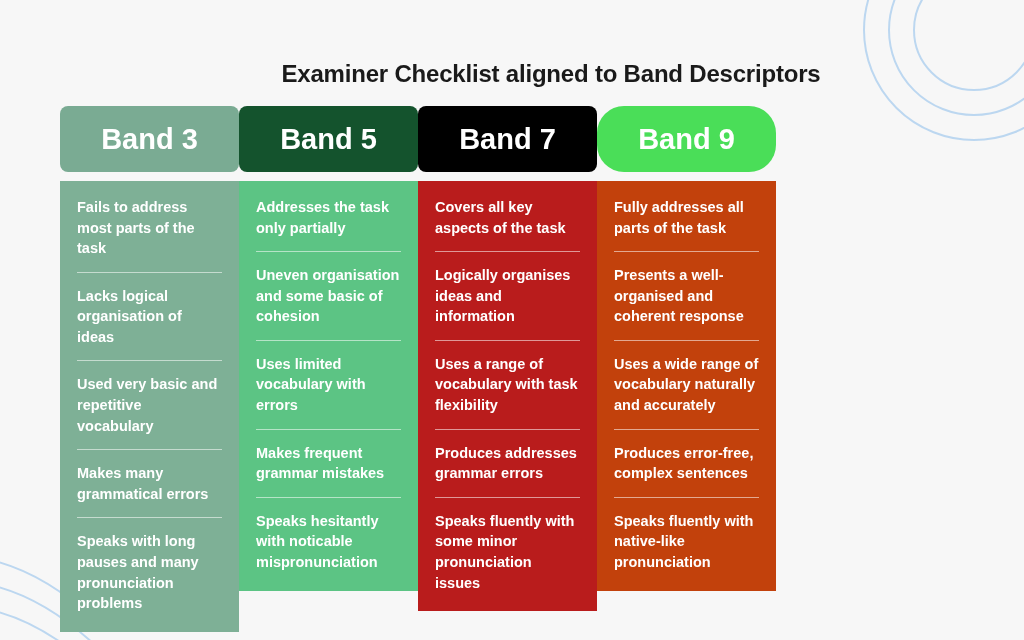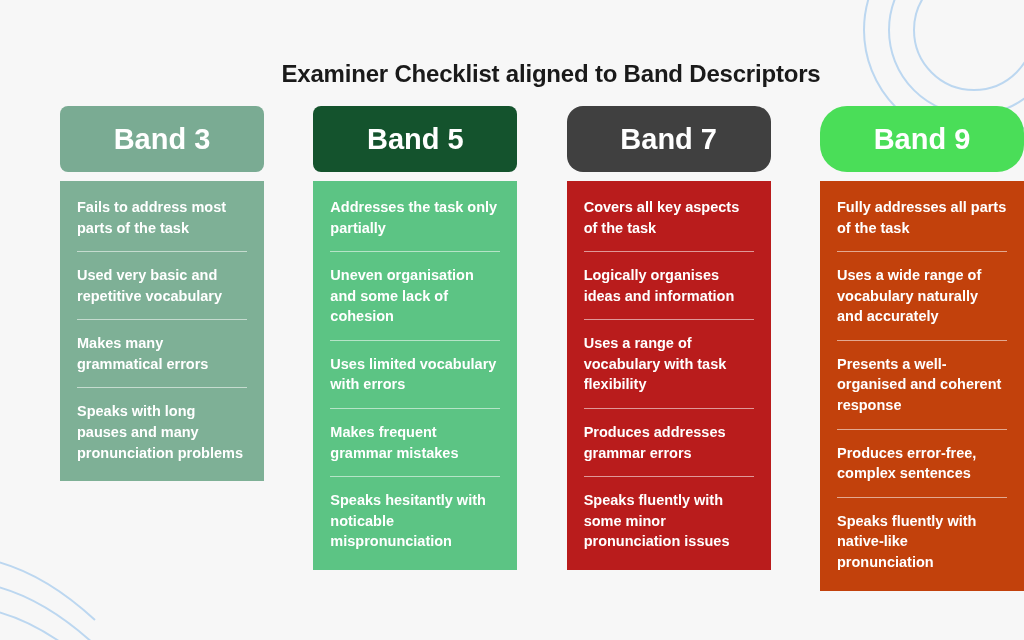--- a/index.html
+++ b/index.html
@@ -31,21 +31,21 @@
     font-weight: bold;
     color: #1a1a1a;
     letter-spacing: -0.2px;
     padding-left: 27px;
   }
 
   #columns {
     position: absolute;
     top: 106px;
     left: 60px;
-    width: 964px;
+    width: 716px;
     display: flex;
     justify-content: space-between;
   }
   .column {
     width: 204px;
     display: flex;
     flex-direction: column;
   }
   .band-header {
     height: 66px;
@@ -94,48 +94,49 @@
   <path d="M -20 120 C 40 90, 110 110, 175 170" stroke="#bcd7f0" stroke-width="2"></path>
 </svg>
 
 <h1 id="page-title" style="color: rgb(26, 26, 26);">Examiner Checklist aligned to Band Descriptors</h1>
 
 <div id="columns">
     <div class="column">
       <div class="band-header" style="background: rgb(122, 171, 147);">Band 3</div>
       <div class="band-body" style="background: rgb(126, 176, 150);">
         <div class="item">Fails to address most parts of the task</div>
+        <div class="item">Lacks logical organisation of ideas</div>
         <div class="item">Used very basic and repetitive vocabulary</div>
         <div class="item">Makes many grammatical errors</div>
         <div class="item">Speaks with long pauses and many pronunciation problems</div>
       </div>
     </div>
     <div class="column">
       <div class="band-header" style="background: #14532d;">Band 5</div>
       <div class="band-body" style="background: rgb(92, 196, 132);">
         <div class="item">Addresses the task only partially</div>
-        <div class="item">Uneven organisation and some lack of cohesion</div>
+        <div class="item">Uneven organisation and some basic of cohesion</div>
         <div class="item">Uses limited vocabulary with errors</div>
         <div class="item">Makes frequent grammar mistakes</div>
         <div class="item">Speaks hesitantly with noticable mispronunciation</div>
       </div>
     </div>
     <div class="column">
-      <div class="band-header" style="background: #404040; border-radius: 16px;">Band 7</div>
+      <div class="band-header" style="background: #000000;">Band 7</div>
       <div class="band-body" style="background: #b91c1c;">
         <div class="item">Covers all key aspects of the task</div>
         <div class="item">Logically organises ideas and information</div>
         <div class="item">Uses a range of vocabulary with task flexibility</div>
         <div class="item">Produces addresses grammar errors</div>
         <div class="item">Speaks fluently with some minor pronunciation issues</div>
       </div>
     </div>
     <div class="column">
       <div class="band-header" style="background: rgb(74, 222, 88); border-radius: 27px;">Band 9</div>
       <div class="band-body" style="background: #c2410c;">
         <div class="item">Fully addresses all parts of the task</div>
+        <div class="item">Presents a well-organised and coherent response</div>
         <div class="item">Uses a wide range of vocabulary naturally and accurately</div>
-        <div class="item">Presents a well-organised and coherent response</div>
         <div class="item">Produces error-free, complex sentences</div>
         <div class="item">Speaks fluently with native-like pronunciation</div>
       </div>
     </div>
   </div>
 
 </body></html>

